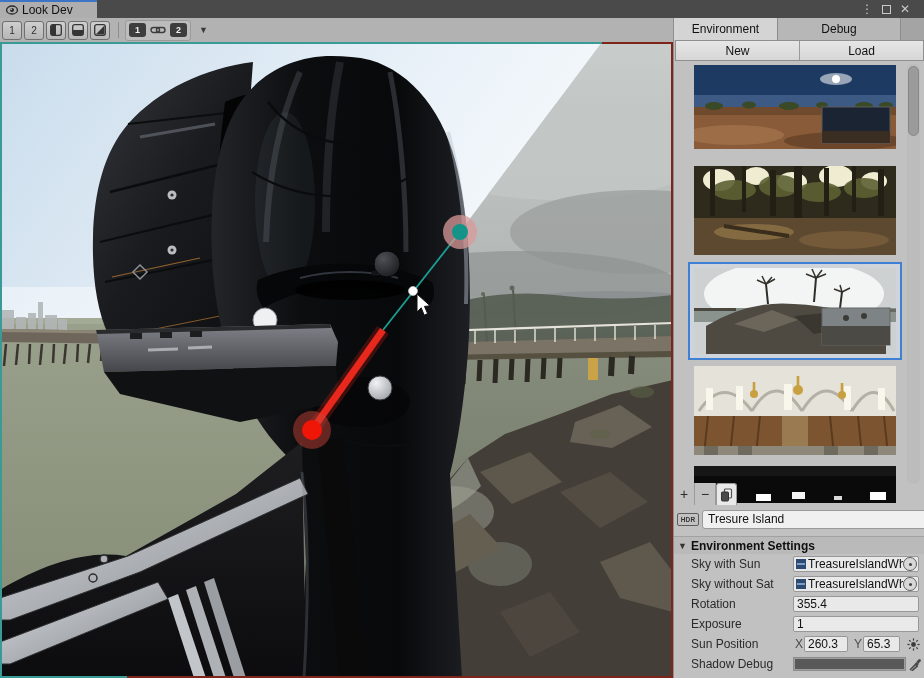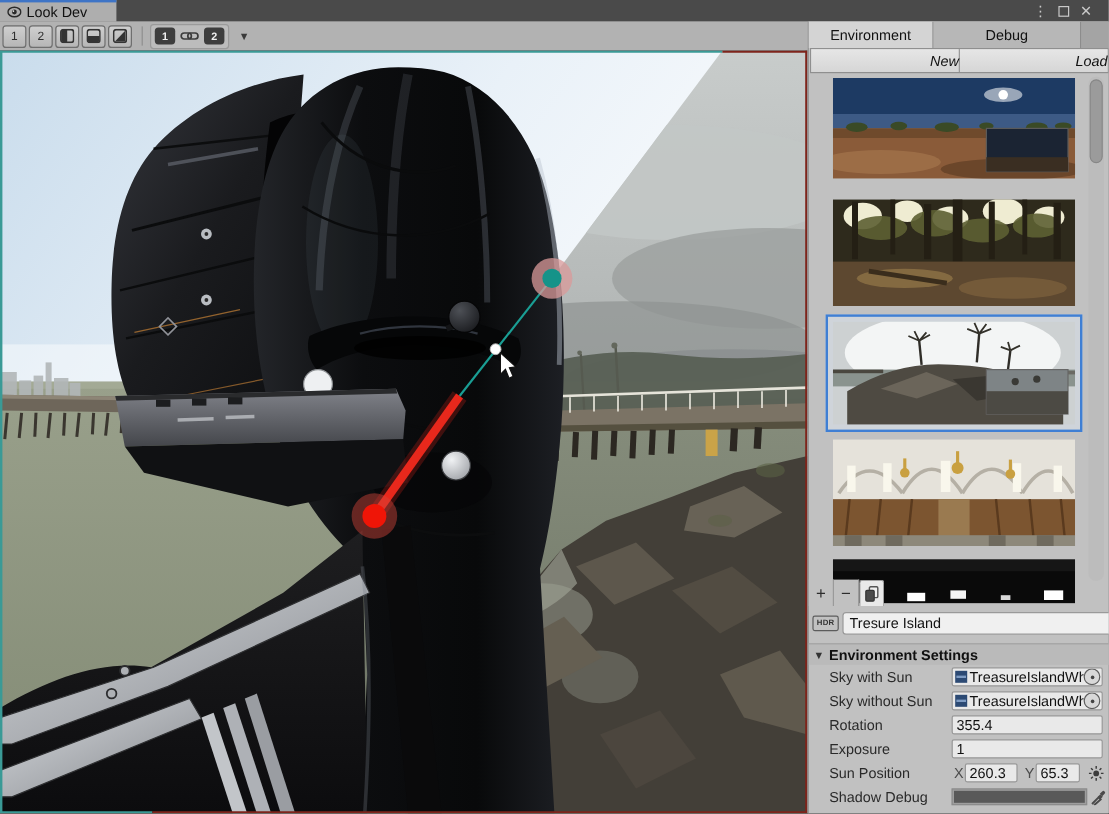--- a/index.html
+++ b/index.html
@@ -28,21 +28,21 @@
   
   .viewport{position:absolute;left:0;top:42px;width:673px;height:636px;background:#000;}
   .viewport svg{display:block;}
   
   .panel{position:absolute;left:673px;top:18px;width:251px;height:660px;background:#c1c1c1;border-left:1px solid #8e8e8e;}
   .ptabs{position:absolute;left:0;top:0;width:251px;height:22px;background:#a4a4a4;display:flex;}
   .ptab{height:22px;display:flex;align-items:center;justify-content:center;border-right:1px solid #8c8c8c;color:#111;}
   .ptab.env{width:104px;background:#d4d4d4;}
   .ptab.dbg{width:123px;background:#b7b7b7;}
   .segrow{position:absolute;left:1px;top:22px;width:249px;height:21px;display:flex;border:1px solid #8f8f8f;}
-  .segbtn{flex:1;background:linear-gradient(#e6e6e6,#d6d6d6);display:flex;align-items:center;justify-content:flex-end;color:#111;font-style:italic;}
+  .segbtn{flex:1;background:linear-gradient(#e6e6e6,#d6d6d6);display:flex;align-items:center;justify-content:center;color:#111;}
   .segbtn:first-child{border-right:1px solid #9a9a9a;}
   .thumb{position:absolute;left:20px;width:202px;overflow:hidden;}
   .thumb svg{display:block;}
   .selbox{position:absolute;left:14px;width:214px;height:98px;border:2px solid #3f7fd4;background:#cfd4da;}
   .scrolltrack{position:absolute;left:233px;top:46px;width:13px;height:420px;background:#bcbcbc;border-radius:6px;}
   .scrollthumb{position:absolute;left:234px;top:48px;width:11px;height:70px;background:#9b9b9b;border:1px solid #878787;border-radius:6px;}
   .ctrlbar{position:absolute;left:0px;top:465px;width:66px;height:22px;display:flex;align-items:stretch;}
   .cbtn{width:21px;border-right:1px solid #9a9a9a;display:flex;align-items:center;justify-content:center;
         font-size:14px;color:#2c2c2c;background:#c1c1c1;}
   .cbtn.lit{background:#e9e9e9;border:1px solid #9a9a9a;border-bottom:none;border-radius:3px 3px 0 0;}
@@ -562,21 +562,21 @@
     <div class="srow" style="top:536px">
       <span class="slabel">Sky with Sun</span>
       <div class="sfield">
         <span class="objico"></span>
         <span class="objtxt">TreasureIslandWh</span>
         <span class="pickbtn"></span>
       </div>
     </div>
 
     <div class="srow" style="top:556px">
-      <span class="slabel">Sky without Sun</span>
+      <span class="slabel">Sky without Sat</span>
       <div class="sfield">
         <span class="objico"></span>
         <span class="objtxt">TreasureIslandWh</span>
         <span class="pickbtn"></span>
       </div>
     </div>
 
     <div class="srow" style="top:576px">
       <span class="slabel">Rotation</span>
       <div class="numfield" style="left:119px;width:126px">

